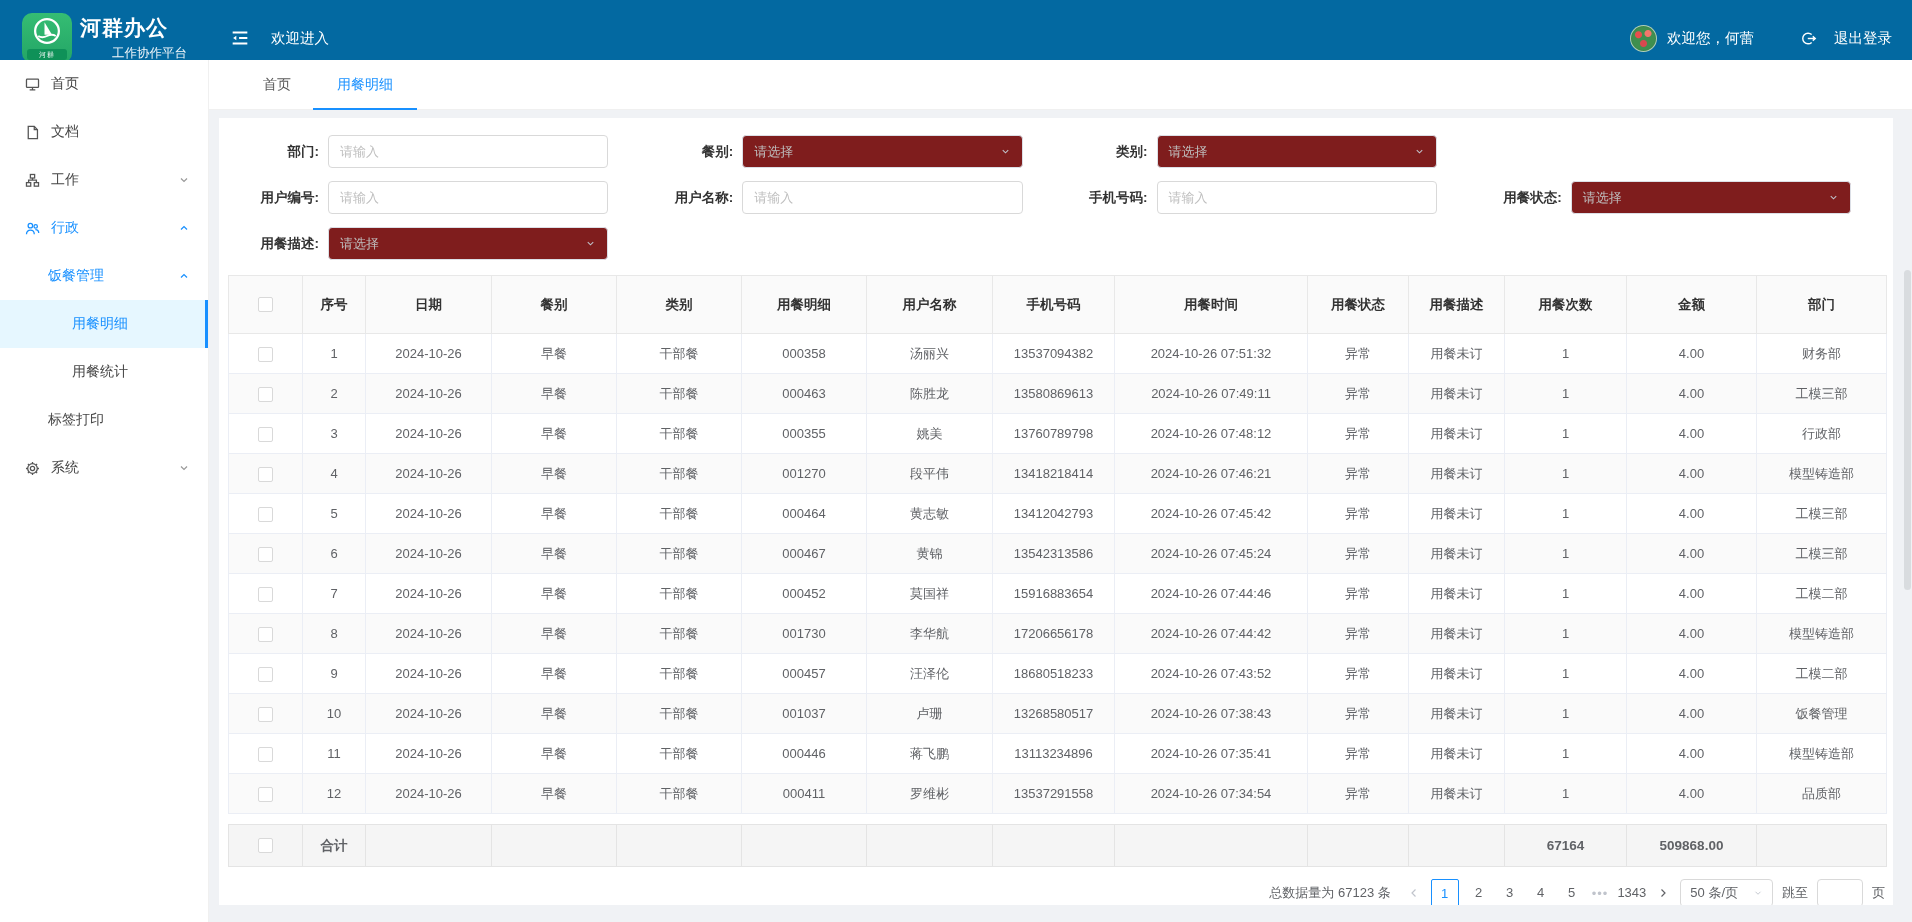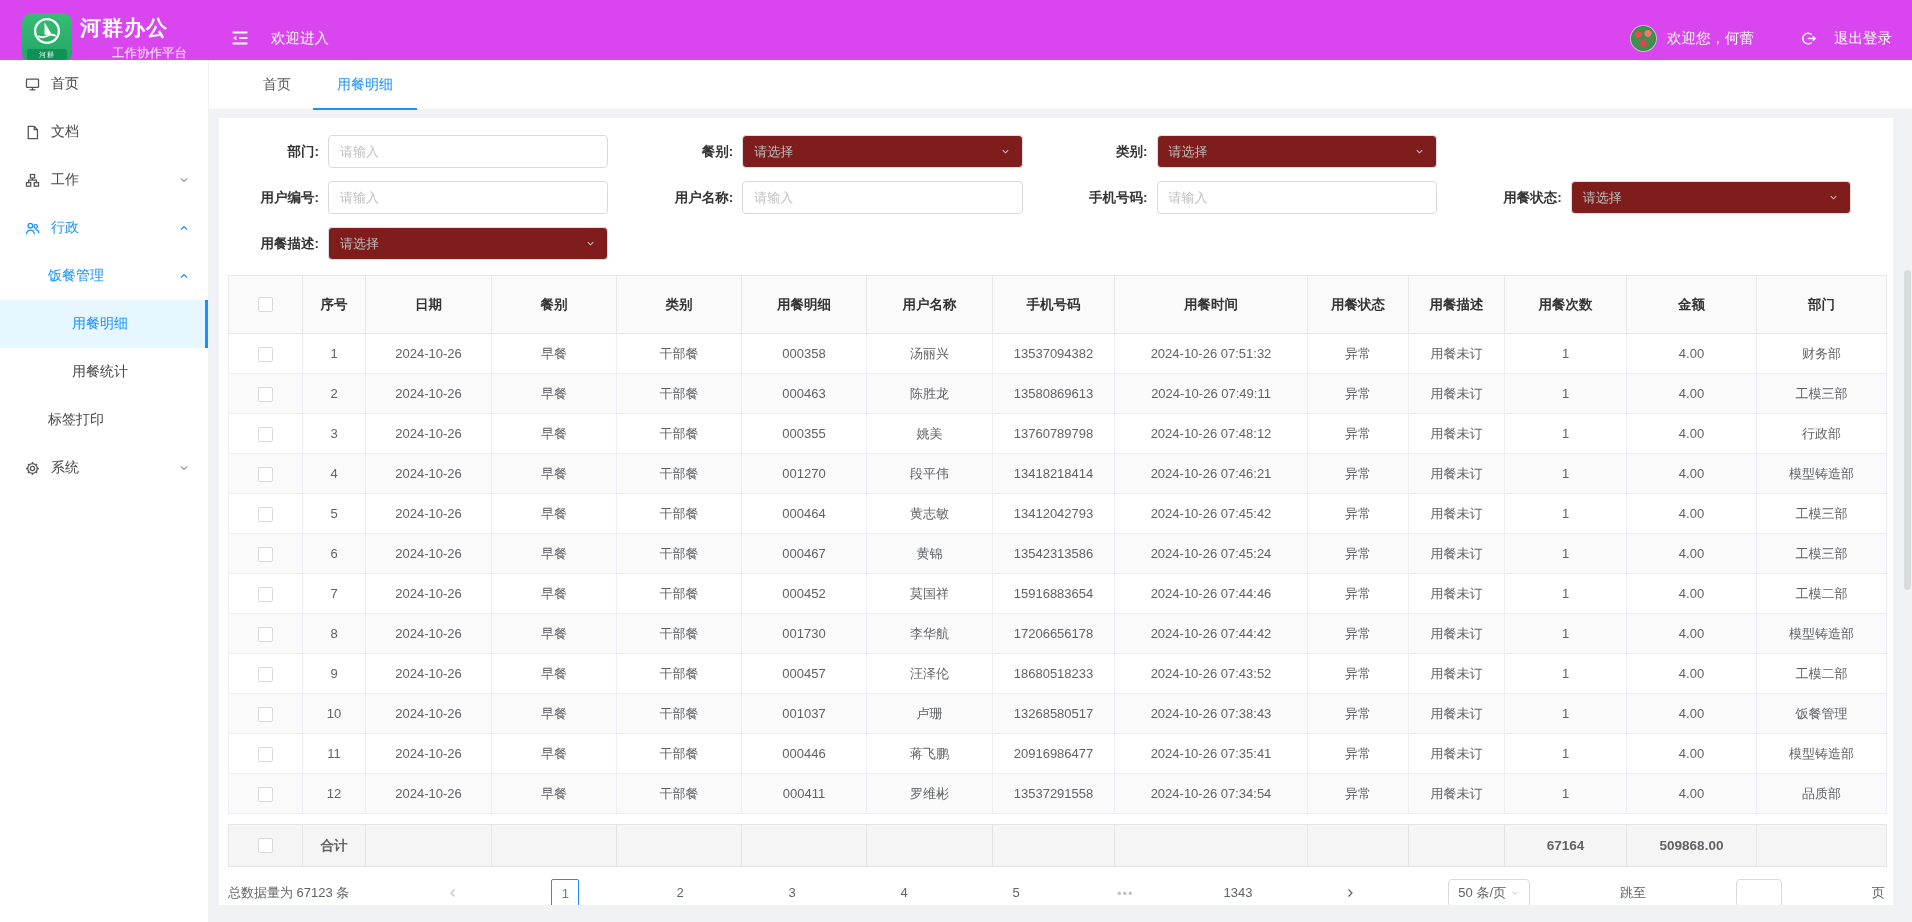--- a/index.html
+++ b/index.html
@@ -4,21 +4,21 @@
 <style>
   * { margin:0; padding:0; box-sizing:border-box; }
   html,body { background:#e9ebee; }
   .app {
     position:relative; width:1912px; height:922px; overflow:hidden;
     background:#f0f2f5; font-family:"Liberation Sans", sans-serif;
   }
   
   .header {
     position:absolute; top:0; left:0; width:1912px; height:76px;
-    background:#d946ef; color:#fff; display:flex; align-items:center;
+    background:#0369a1; color:#fff; display:flex; align-items:center;
   }
   .logo-box {
     position:relative; width:50px; height:50px; margin-left:22px; border-radius:10px;
     background:linear-gradient(180deg,#35bd73,#23a566); flex:none;
   }
   .logo-box svg { position:absolute; top:3px; left:10px; }
   .logo-band {
     position:absolute; bottom:3px; left:5px; right:5px; height:11px;
     background:#0f9158; border-radius:3px; color:#fff; font-size:7px;
     text-align:center; line-height:11px; letter-spacing:1px;
@@ -111,34 +111,34 @@
     border-radius:2px; background:#fff; vertical-align:middle; cursor:pointer;
   }
   table.summary { border-collapse:collapse; table-layout:fixed; width:1658px; margin-top:10px; }
   table.summary td {
     height:42px; border:1px solid #e4e4e4; background:#f5f5f5; text-align:center;
     font-size:13.5px; color:#606266;
   }
   .red { color:#f5222d; font-weight:bold; }
   
   .pagination {
-    margin-top:12px; display:flex; justify-content:space-between; align-items:center;
+    margin-top:12px; display:flex; justify-content:flex-end; align-items:center;
     font-size:13px; color:#606266; gap:9px;
   }
   .pg-total { margin-right:6px; }
   .pg-arrow { color:#c0c4cc; display:flex; cursor:pointer; padding:0 2px; }
   .pg-arrow.enabled { color:#606266; }
   .pg-num { min-width:22px; height:28px; line-height:28px; text-align:center; cursor:pointer; }
   .pg-num.current {
     min-width:28px; border:1px solid #1890ff; border-radius:2px; color:#1890ff; background:#fff;
   }
   .pg-ellipsis { color:#c0c4cc; letter-spacing:1px; }
   .pg-size {
     height:28px; border:1px solid #d9d9d9; border-radius:4px; background:#fff;
-    display:flex; align-items:center; gap:4px; padding:0 9px; cursor:pointer; color:#606266;
+    display:flex; align-items:center; gap:15px; padding:0 9px; cursor:pointer; color:#606266;
   }
   .pg-size .sel-arrow { color:#c0c4cc; display:flex; }
   .pg-jump-input { width:46px; height:28px; border:1px solid #d9d9d9; border-radius:4px; background:#fff; }
   
   .scroll-track { position:absolute; right:0; top:60px; bottom:0; width:9px; }
   .scroll-thumb { position:absolute; right:1px; top:210px; height:320px; width:7px; background:#d9dcdf; border-radius:4px; }
 </style>
 </head>
 <body>
 
@@ -549,21 +549,21 @@
               <td>饭餐管理</td>
             </tr>
             <tr>
               <td><span class="cb"></span></td>
               <td>11</td>
               <td>2024-10-26</td>
               <td>早餐</td>
               <td>干部餐</td>
               <td>000446</td>
               <td>蒋飞鹏</td>
-              <td>20916986477</td>
+              <td>13113234896</td>
               <td>2024-10-26 07:35:41</td>
               <td>异常</td>
               <td>用餐未订</td>
               <td>1</td>
               <td>4.00</td>
               <td>模型铸造部</td>
             </tr>
             <tr class="alt">
               <td><span class="cb"></span></td>
               <td>12</td>

